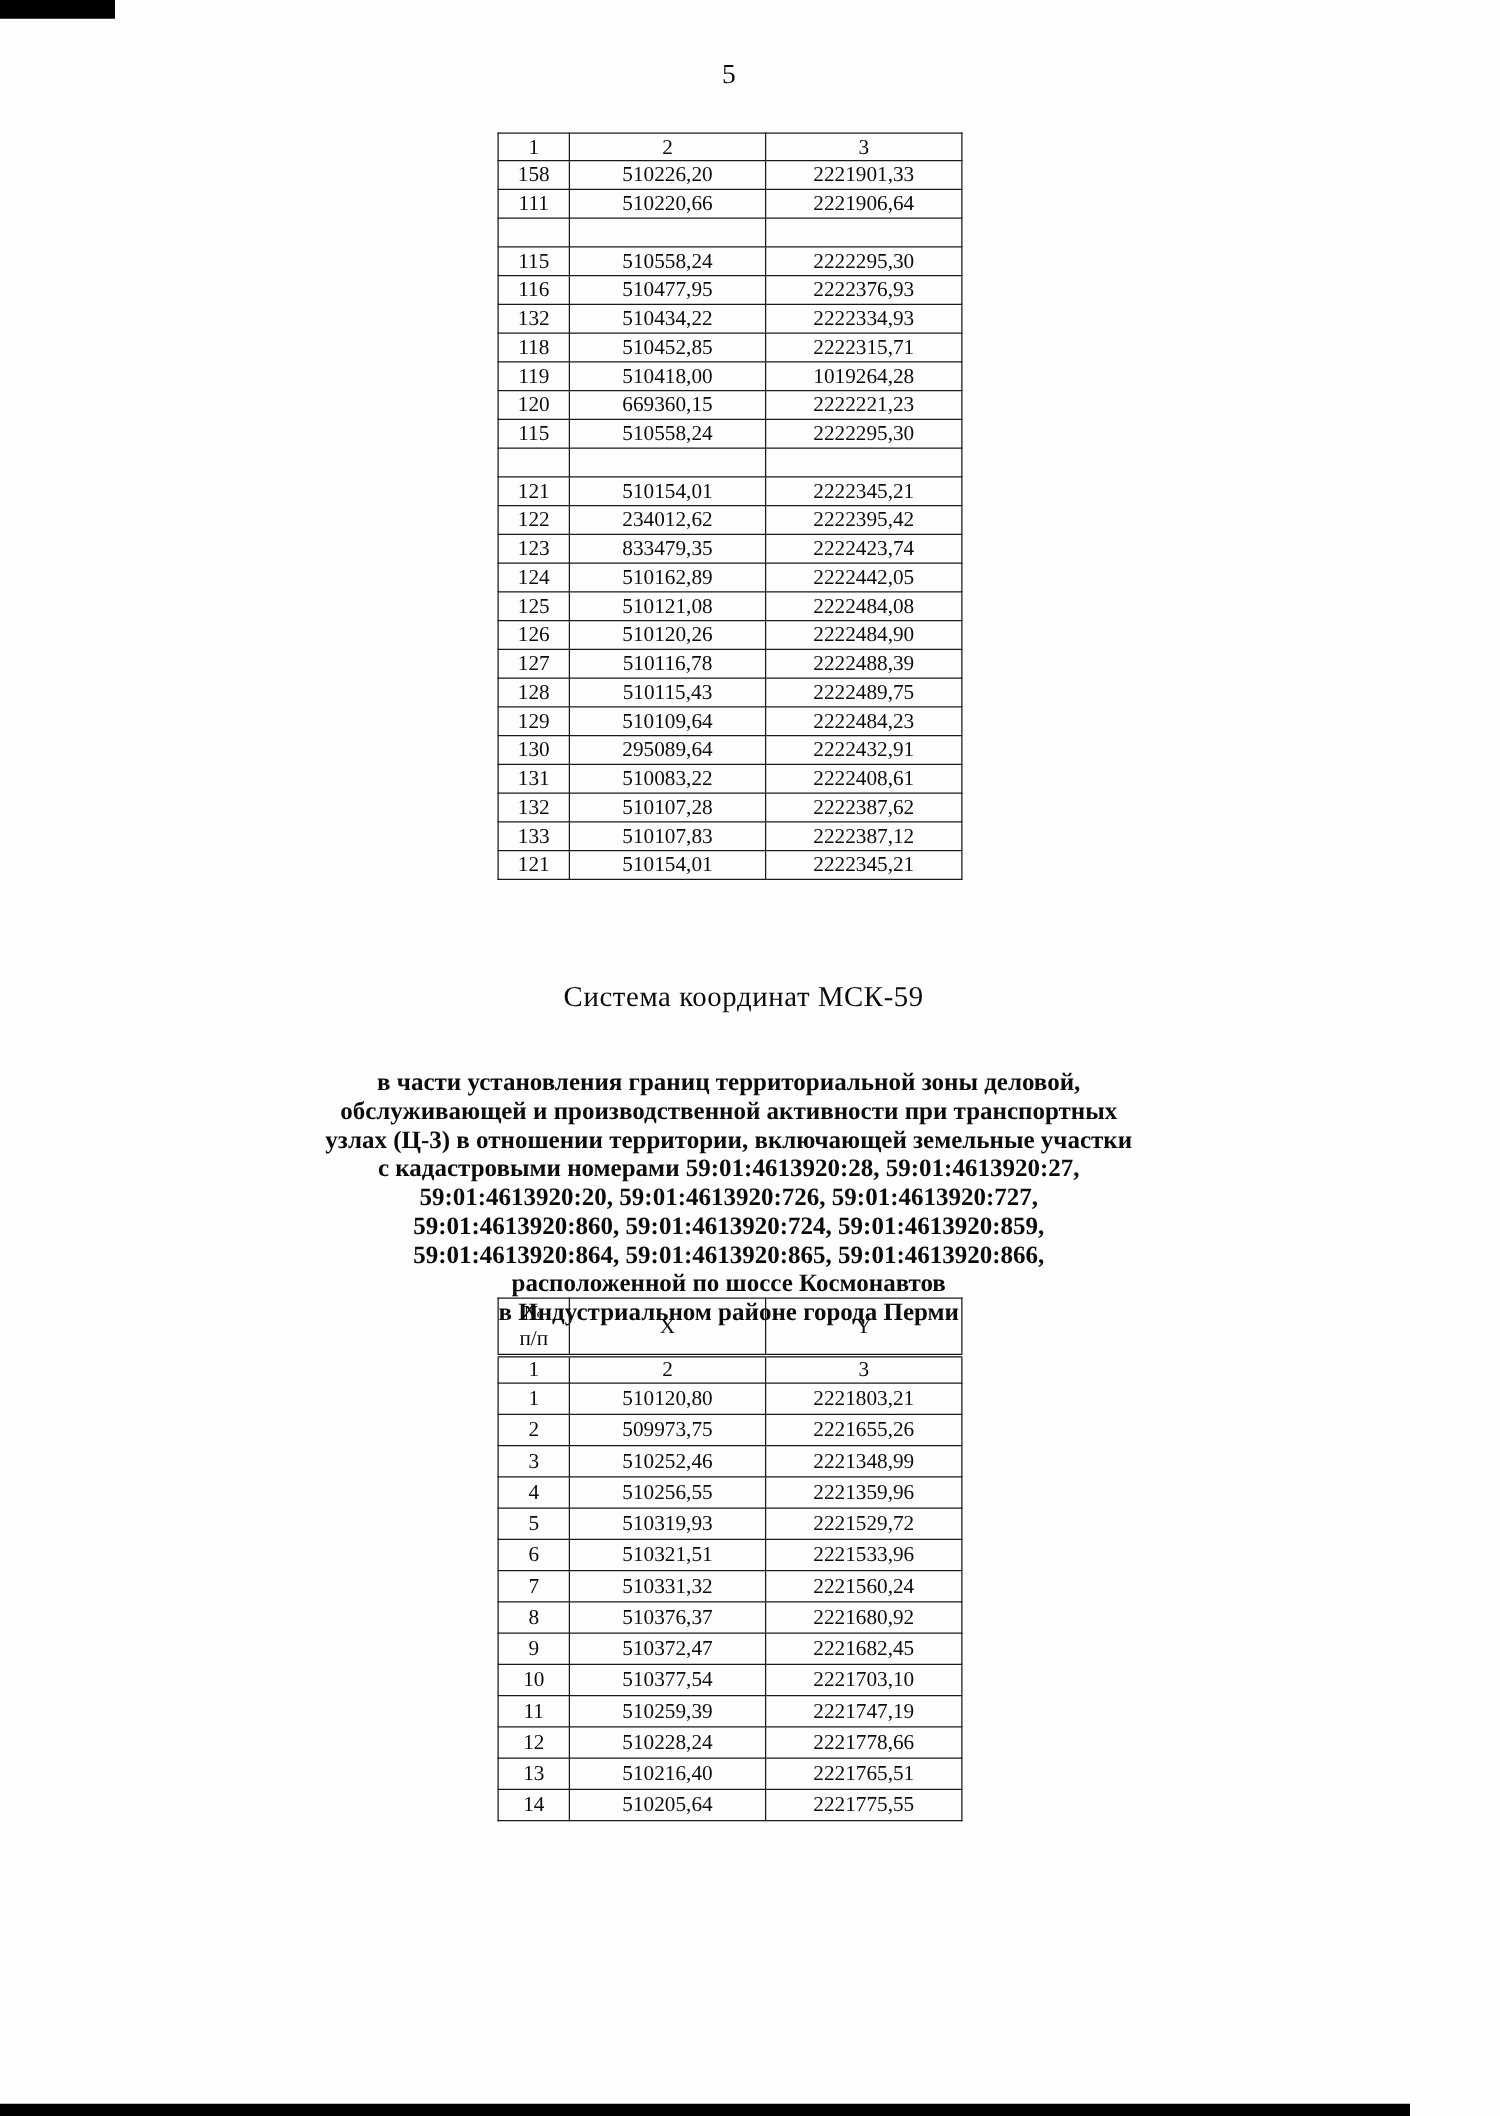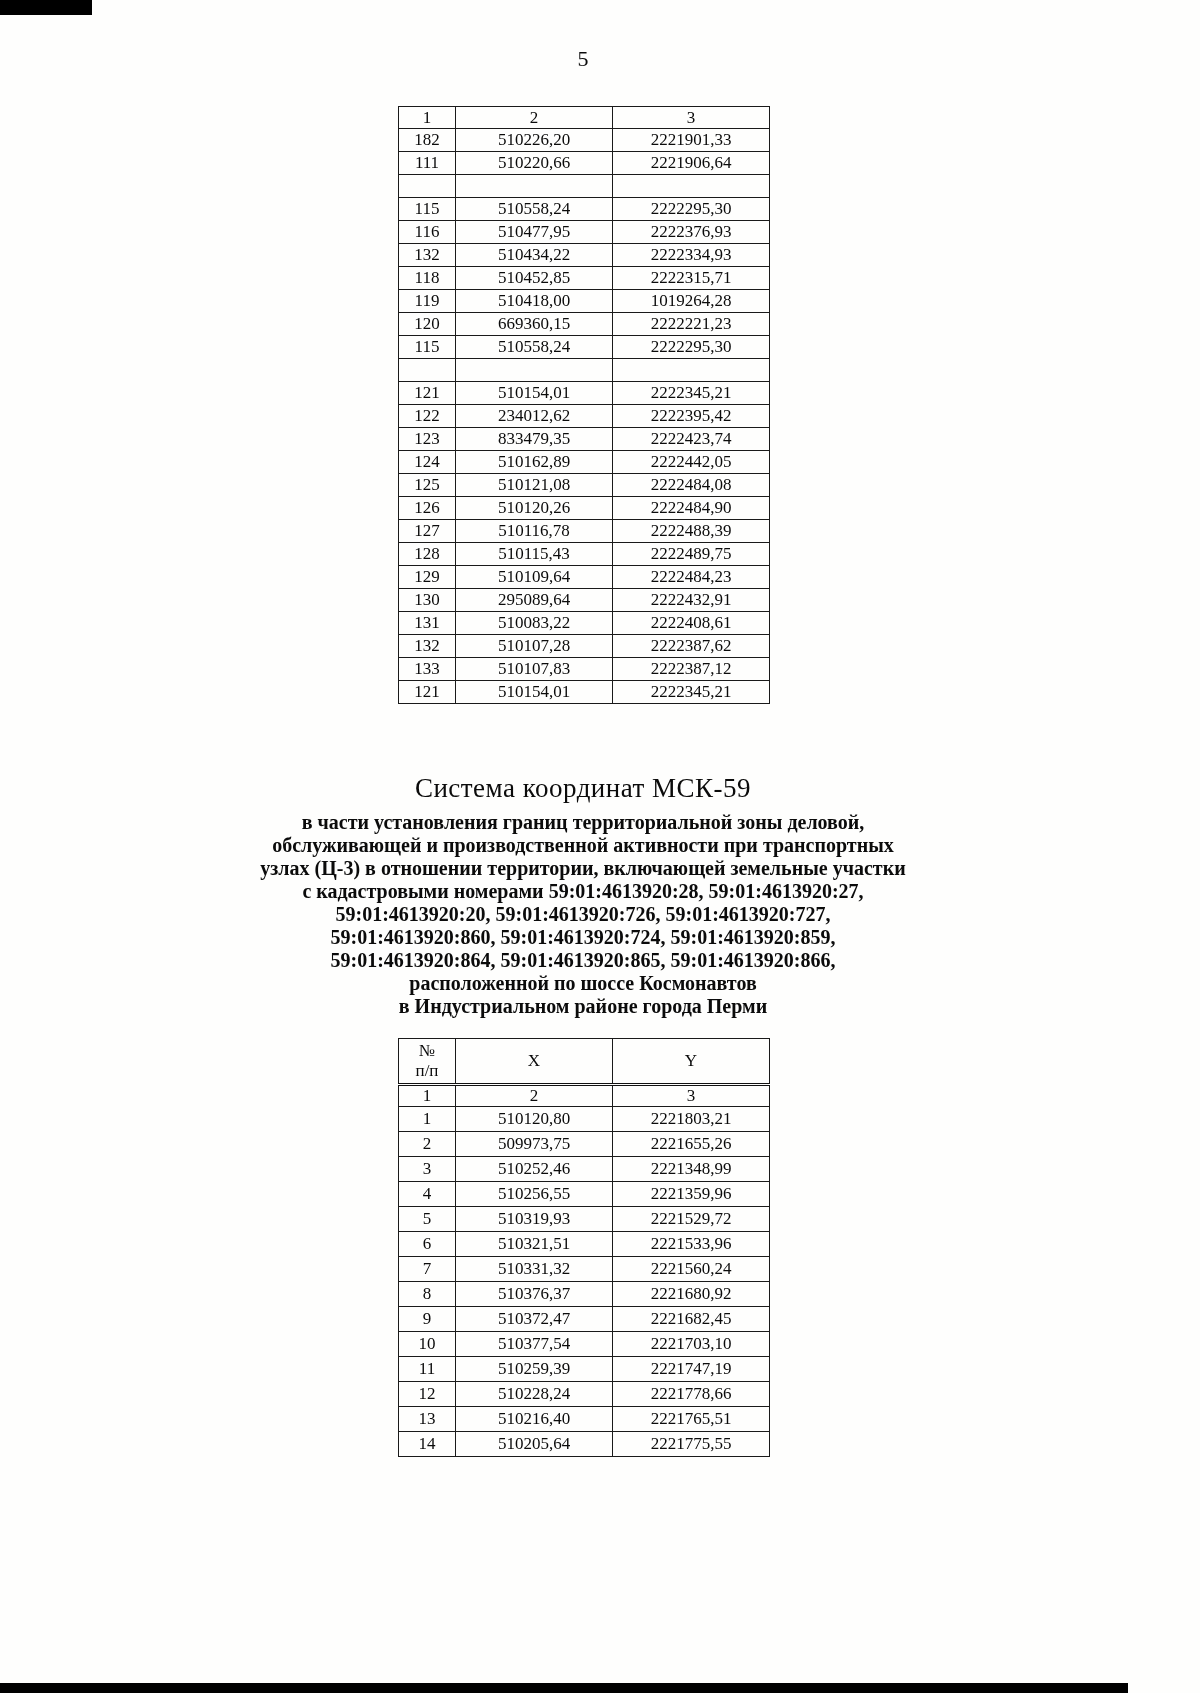--- a/index.html
+++ b/index.html
@@ -52,25 +52,25 @@
     height: 46px; font-size: 17px;
     border-bottom: 3px double #111;
     white-space: pre-line; line-height: 20px;
   }
   .t2 th.sub { height: 22px; font-size: 17px; }
   .t2 td { height: 25px; font-size: 17px; }
   tr.sep td { border-top: 1px solid #1a1a1a; border-bottom: 1px solid #1a1a1a; }
   .title {
     position: absolute; top: 773px; left: 0;
     width: 1166px; text-align: center;
-    font-size: 27px; font-weight: normal;
-    margin: 0; letter-spacing: 0.5px;
+    font-size: 23px; font-weight: normal;
+    margin: 12px; letter-spacing: 0.5px;
   }
   .desc {
-    position: absolute; top: 811px; left: 0;
+    position: absolute; top: 855px; left: 0;
     width: 1166px; text-align: center;
     font-size: 20px; font-weight: bold;
     line-height: 23px;
   }
 </style>
 </head>
 <body>
 
 <div class="page">
 
@@ -86,21 +86,21 @@
     </colgroup>
     <thead>
       <tr>
         <th>1</th>
         <th>2</th>
         <th>3</th>
       </tr>
     </thead>
     <tbody>
         <tr>
-          <td>182</td>
+          <td>158</td>
           <td>510226,20</td>
           <td>2221901,33</td>
         </tr>
         <tr>
           <td>111</td>
           <td>510220,66</td>
           <td>2221906,64</td>
         </tr>
         <tr class="sep">
           <td></td>

